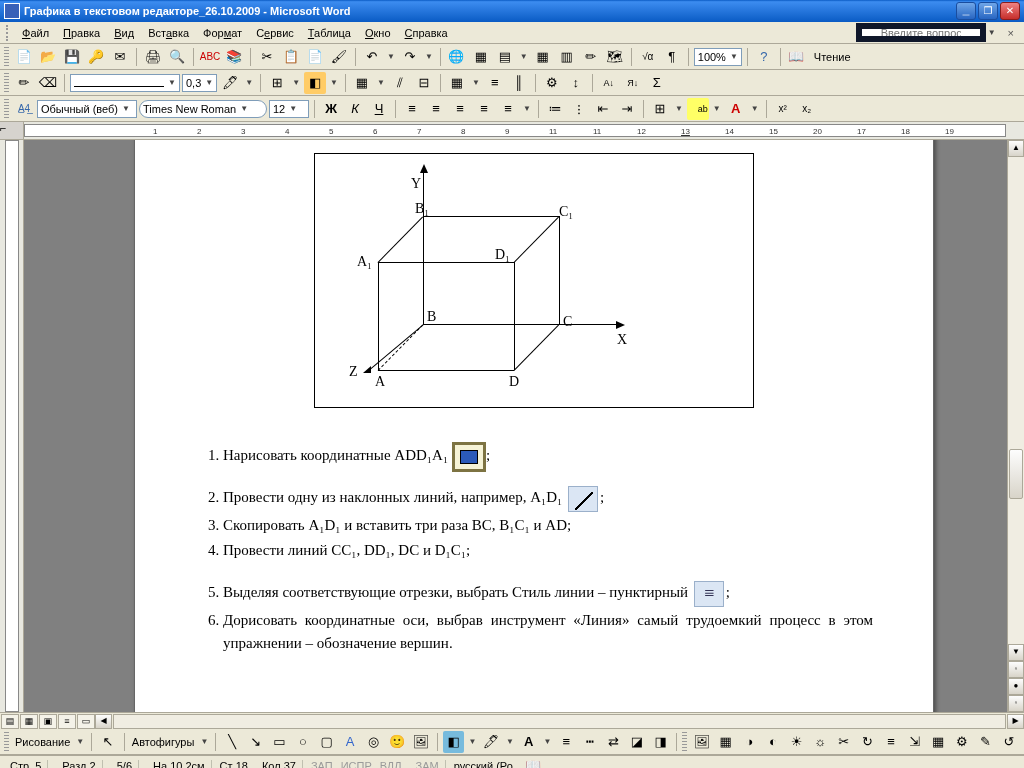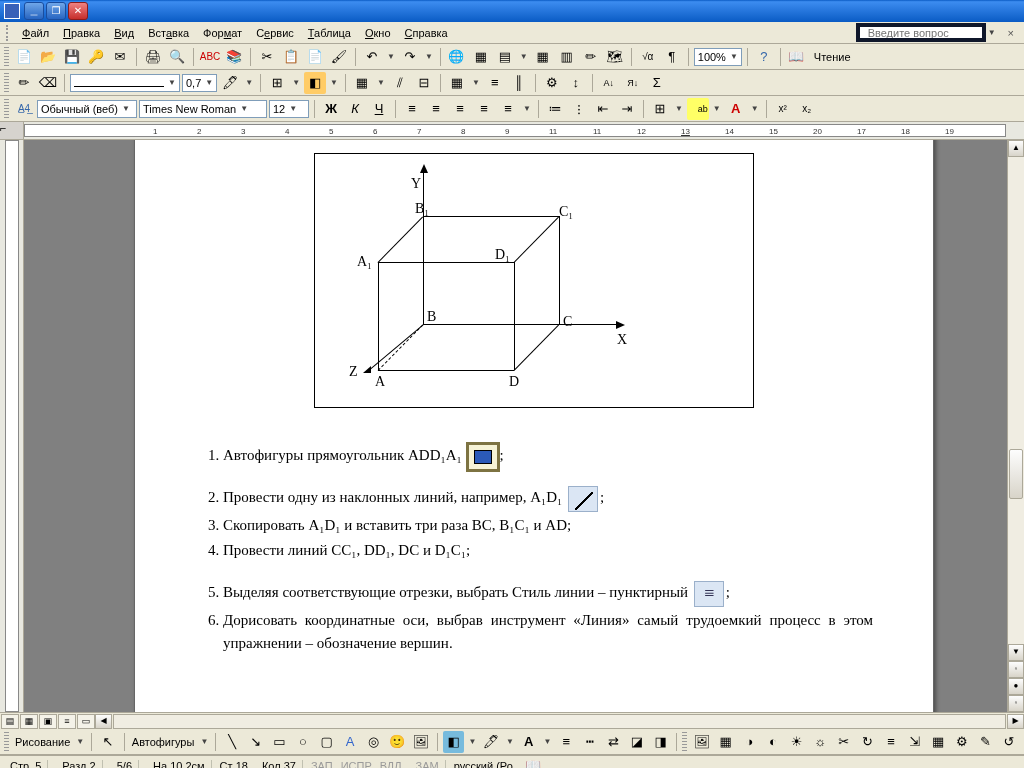--- a/index.html
+++ b/index.html
@@ -10,21 +10,21 @@
 .titlebar-title { flex: 1; font-weight: bold; font-size: 11px; }
 .winbtns { display: flex; gap: 2px; }
 .winbtn { width: 20px; height: 18px; background: linear-gradient(#6fa6e8,#2765c1); border: 1px solid #1a4d9e; border-radius: 3px; color: white; text-align: center; font-size: 10px; line-height: 15px; cursor:pointer; }
 .winbtn.close { background: linear-gradient(#f08282,#c62e2b); border-color:#8a1c1c; }
 
 .menubar { background: #ece9d8; height: 22px; display: flex; align-items: center; padding: 0 6px; border-bottom: 1px solid #aca899; }
 .menu-grip { width: 5px; height: 16px; border-left: 2px dotted #999; margin-right: 4px; }
 .menu-item { padding: 2px 7px; cursor: pointer; }
 .menu-item u { text-decoration: underline; }
 .menu-ask { margin-left: auto; }
-.menu-ask input { width: 130px; font-size: 11px; color: #888; border: 4px solid #0f172a; height: 19px; padding: 0 8px; }
+.menu-ask input { width: 130px; font-size: 11px; color: #888; border: 6px solid #0f172a; height: 19px; padding: 0 19px; }
 .menu-x { margin-left: 6px; color:#555; cursor:pointer; padding:0 4px;}
 
 .toolbar { background: #ece9d8; height: 26px; display: flex; align-items: center; padding: 0 4px; border-bottom: 1px solid #aca899; gap: 2px; }
 .grip { width: 5px; height: 20px; background: repeating-linear-gradient(#999 0 1px, transparent 1px 3px); margin-right: 2px; }
 .tbtn { width: 22px; height: 22px; display: inline-flex; align-items: center; justify-content: center; border: 1px solid transparent; border-radius: 2px; cursor:pointer; font-size: 13px; }
 .sep { width: 1px; height: 18px; background: #aca899; margin: 0 3px; }
 .dd { padding: 0 2px; font-size: 8px; color: #444; cursor:pointer; }
 .combo { border: 1px solid #7f9db9; background: white; height: 18px; display: inline-flex; align-items: center; padding: 0 3px; font-size: 11px; gap: 4px;}
 .combo .arr { font-size: 8px; color:#444; }
 
@@ -72,20 +72,21 @@
 .arrowR{position:absolute; width:0; height:0; border-left:9px solid #000; border-top:4px solid transparent; border-bottom:4px solid transparent;}
 .arrowU{position:absolute; width:0; height:0; border-bottom:9px solid #000; border-left:4px solid transparent; border-right:4px solid transparent;}
 .arrowDL{position:absolute; width:0; height:0; border-right:8px solid #000; border-top:7px solid transparent;}
 .diag{position:absolute; height:1.4px; background:#000; transform-origin:left center;}
 </style>
 </head>
 <body>
 
 <div class="titlebar">
   <span class="titleicon"></span>
+  <span class="titlebar-title">Графика в текстовом редакторе_26.10.2009 - Microsoft Word</span>
   <div class="winbtns">
     <div class="winbtn">＿</div>
     <div class="winbtn">❐</div>
     <div class="winbtn close">✕</div>
   </div>
 </div>
 
 <div class="menubar">
   <span class="menu-grip"></span>
   <span class="menu-item"><u>Ф</u><span title="Файл"></span>айл</span>
@@ -154,21 +155,21 @@
 <div class="toolbar">
   <span class="grip"></span>
   <span class="tbtn">✏</span>
   <span class="tbtn">⌫</span>
   <span class="sep"></span>
   <span class="combo" style="width:110px;">
       <span style="flex:1; border-top:1px solid #000; margin-top:8px;"></span>
       <span class="arr">▼</span>
     </span>
   <span class="combo">
-      <span>0,7</span>
+      <span>0,3</span>
       <span class="arr">▼</span>
     </span>
   <span class="tbtn">🖊</span>
     <span class="dd">▼</span>
   <span class="sep"></span>
   <span class="tbtn">⊞</span>
     <span class="dd">▼</span>
   <span class="tbtn" style="background:#fc6;">◧</span>
     <span class="dd">▼</span>
   <span class="sep"></span>
@@ -190,21 +191,21 @@
   <span class="tbtn">Σ</span>
 </div>
 
 <div class="toolbar">
   <span class="grip"></span>
   <span class="tbtn" style="color:#36a;font-size:10px;">A̲4̲</span>
   <span class="combo" style="width:100px;">
       <span>Обычный (веб)</span>
       <span class="arr">▼</span>
     </span>
-  <span class="combo" style="width:128px;">
+  <span class="combo" style="width:128px;border-radius:9px;">
       <span>Times New Roman</span>
       <span class="arr">▼</span>
     </span>
   <span class="combo" style="width:40px;">
       <span>12</span>
       <span class="arr">▼</span>
     </span>
   <span class="sep"></span>
   <span class="tbtn">
       <b>Ж</b>
@@ -316,21 +317,21 @@
         <div class="axlbl" style="left:112px; top:155px;">B</div>
         <div class="axlbl" style="left:248px; top:160px;">C</div>
         <div class="axlbl" style="left:194px; top:220px;">D</div>
         <div class="axlbl" style="left:42px; top:100px;">A₁</div>
         <div class="axlbl" style="left:100px; top:47px;">B₁</div>
         <div class="axlbl" style="left:244px; top:50px;">C₁</div>
         <div class="axlbl" style="left:180px; top:93px;">D₁</div>
       </div>
 
       <ol class="doc-list">
-        <li><span>Автофигуры прямоугольник ADD₁A₁ </span><span class="inline-icon sel"><span class="scr"></span></span><span>;</span></li>
+        <li><span>Нарисовать координатные ADD₁A₁ </span><span class="inline-icon sel"><span class="scr"></span></span><span>;</span></li>
         <li style="margin-top:16px;"><span>Провести одну из наклонных линий, например, A₁D₁ </span><span class="inline-icon-line"></span><span>;</span></li>
         <li><span>Скопировать A₁D₁ и вставить три раза BC, B₁C₁ и AD;</span></li>
         <li><span>Провести линий CC₁, DD₁, DC и D₁C₁;</span></li>
         <li style="margin-top:18px;"><span>Выделяя соответствующие отрезки, выбрать Стиль линии – пунктирный </span><span class="inline-icon-dash"></span><span>;</span></li>
         <li><span>Дорисовать координатные оси, выбрав инструмент «Линия» самый трудоемкий процесс в этом упражнении – обозначение вершин.</span></li>
       </ol>
     </div>
   </div>
   <div class="scrollbar-v">
     <div class="sbtn">▲</div>

